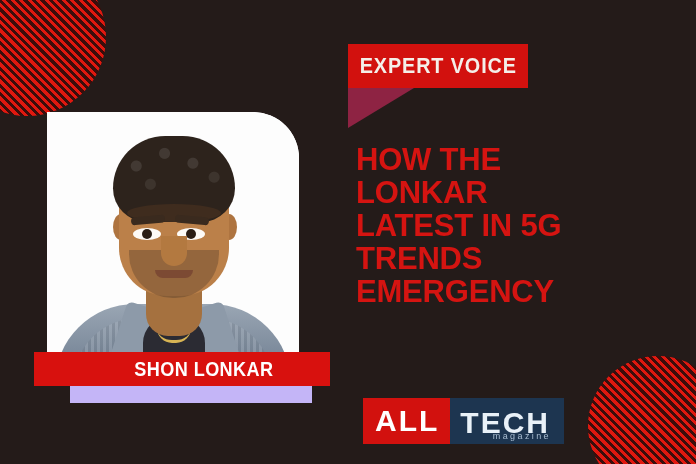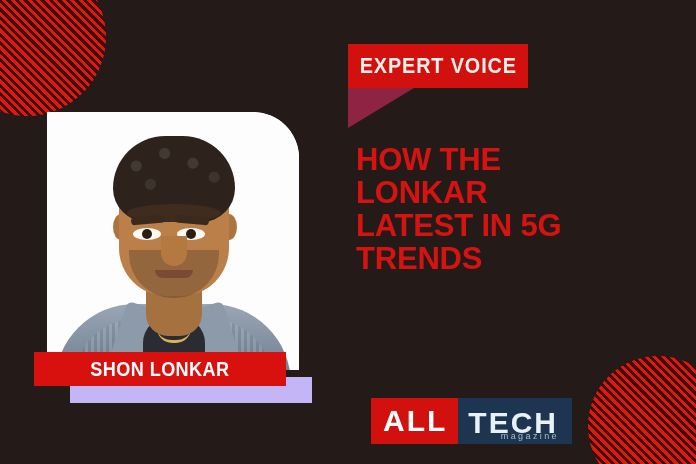--- a/index.html
+++ b/index.html
@@ -255,20 +255,21 @@
   #name-banner {
     position: absolute;
     left: 34px;
     top: 352px;
     width: 252px;
     height: 34px;
     background: #d8110e;
     display: flex;
     align-items: center;
     justify-content: center;
+    padding-left: 44px;
   }
   #name-text {
     color: #ffffff;
     font-size: 21px;
     font-weight: bold;
     letter-spacing: .5px;
     transform: scaleX(.86);
     white-space: nowrap;
   }
 
@@ -329,21 +330,20 @@
     top: 398px;
     height: 46px;
     display: flex;
     align-items: stretch;
   }
   #logo-all {
     background: #d2110e;
     display: flex;
     align-items: center;
     padding: 0 11px 0 12px;
-    margin-left: 8px;
   }
   #logo-all span {
     color: #ffffff;
     font-size: 30px;
     font-weight: bold;
     letter-spacing: 2px;
     line-height: 1;
   }
   #logo-tech {
     background: #1d3550;
@@ -418,20 +418,21 @@
       <span id="ribbon-text">EXPERT VOICE</span>
     </div>
     <div id="ribbon-fold"></div>
   </div>
 
   <div id="headline">
     <div>HOW THE</div>
     <div>LONKAR</div>
     <div>LATEST IN 5G</div>
     <div>TRENDS</div>
+    <div>EMERGENCY</div>
   </div>
 
   <div id="logo">
     <div id="logo-all">
       <span>ALL</span>
     </div>
     <div id="logo-tech">
       <span class="tw">TECH</span>
       <span id="logo-mag">magazine</span>
     </div>

